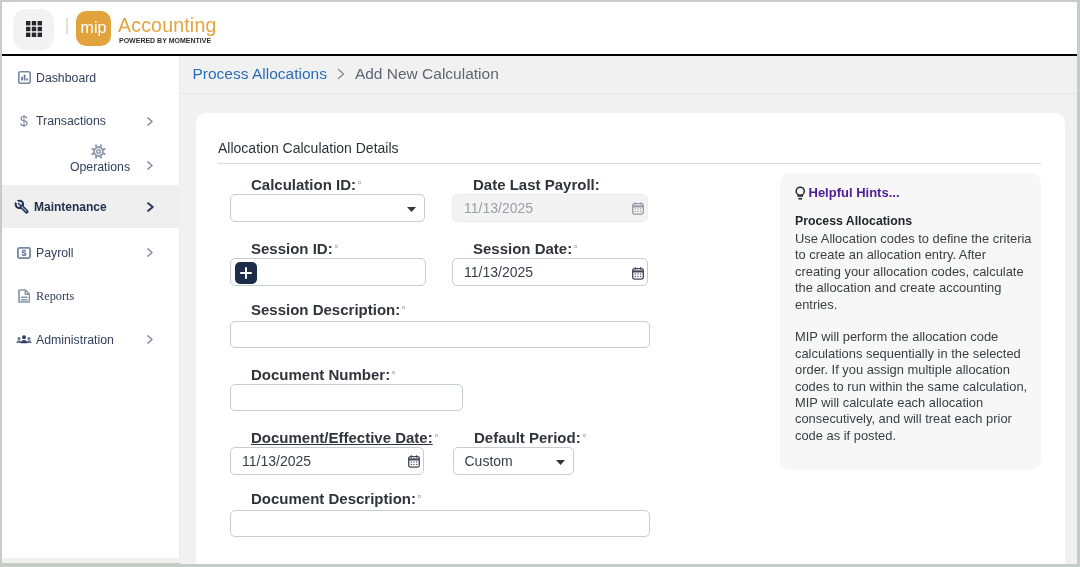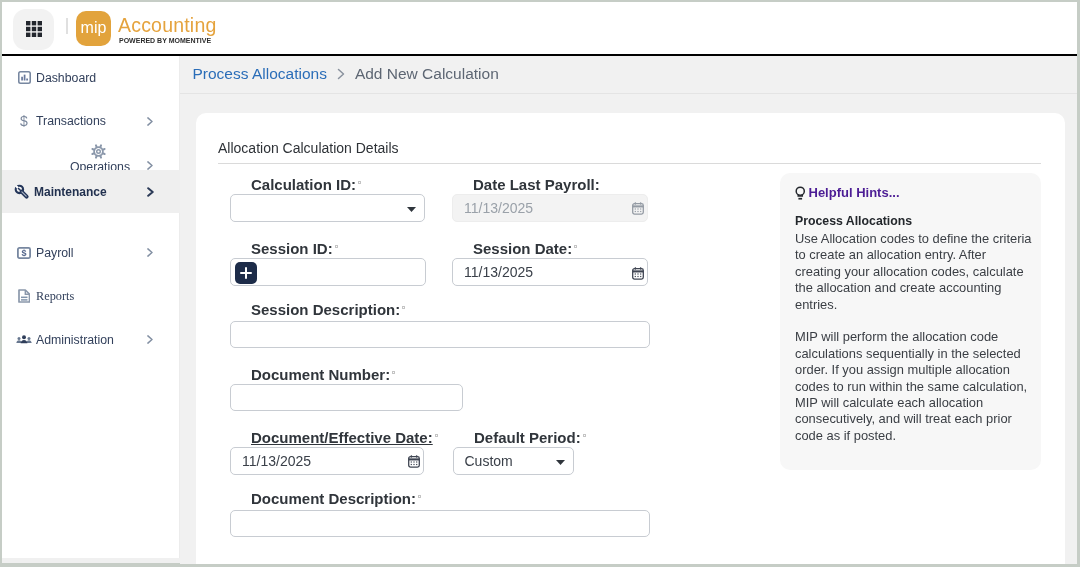--- a/index.html
+++ b/index.html
@@ -120,21 +120,21 @@
           <circle cx="7.5" cy="7.5" r="1.8" fill="none" stroke="#8b98ab" stroke-width="1.4"></circle>
         </svg>
       </span>
     <span class="tx">Operations</span>
     <span class="ch">
         <svg width="6" height="9" viewBox="0 0 6 9">
           <polyline points="0.9,0.9 5,4.5 0.9,8.1" fill="none" stroke="#8390a3" stroke-width="1.5" stroke-linecap="round" stroke-linejoin="round"></polyline>
         </svg>
       </span>
   </div>
-  <div class="mi" id="mi-maint" style="top:114px;padding-left:12px;">
+  <div class="mi" id="mi-maint" style="top:129px;padding-left:12px;">
     <span class="ic">
         <svg width="16" height="16" viewBox="0 0 16 16">
           <circle cx="5.4" cy="5.4" r="3.7" fill="none" stroke="#24365a" stroke-width="2.1"></circle>
           <line x1="1.8" y1="1.8" x2="8.2" y2="8.2" stroke="#fff" stroke-width="2.2"></line>
           <line x1="7.6" y1="7.6" x2="12.6" y2="12.6" stroke="#24365a" stroke-width="4" stroke-linecap="round"></line>
           <line x1="7.9" y1="7.9" x2="12.2" y2="12.2" stroke="#aab3c2" stroke-width="1.2" stroke-linecap="round"></line>
           <line x1="4" y1="4" x2="6.8" y2="6.8" stroke="#24365a" stroke-width="1.6"></line>
         </svg>
       </span>
     <span class="tx">Maintenance</span>

